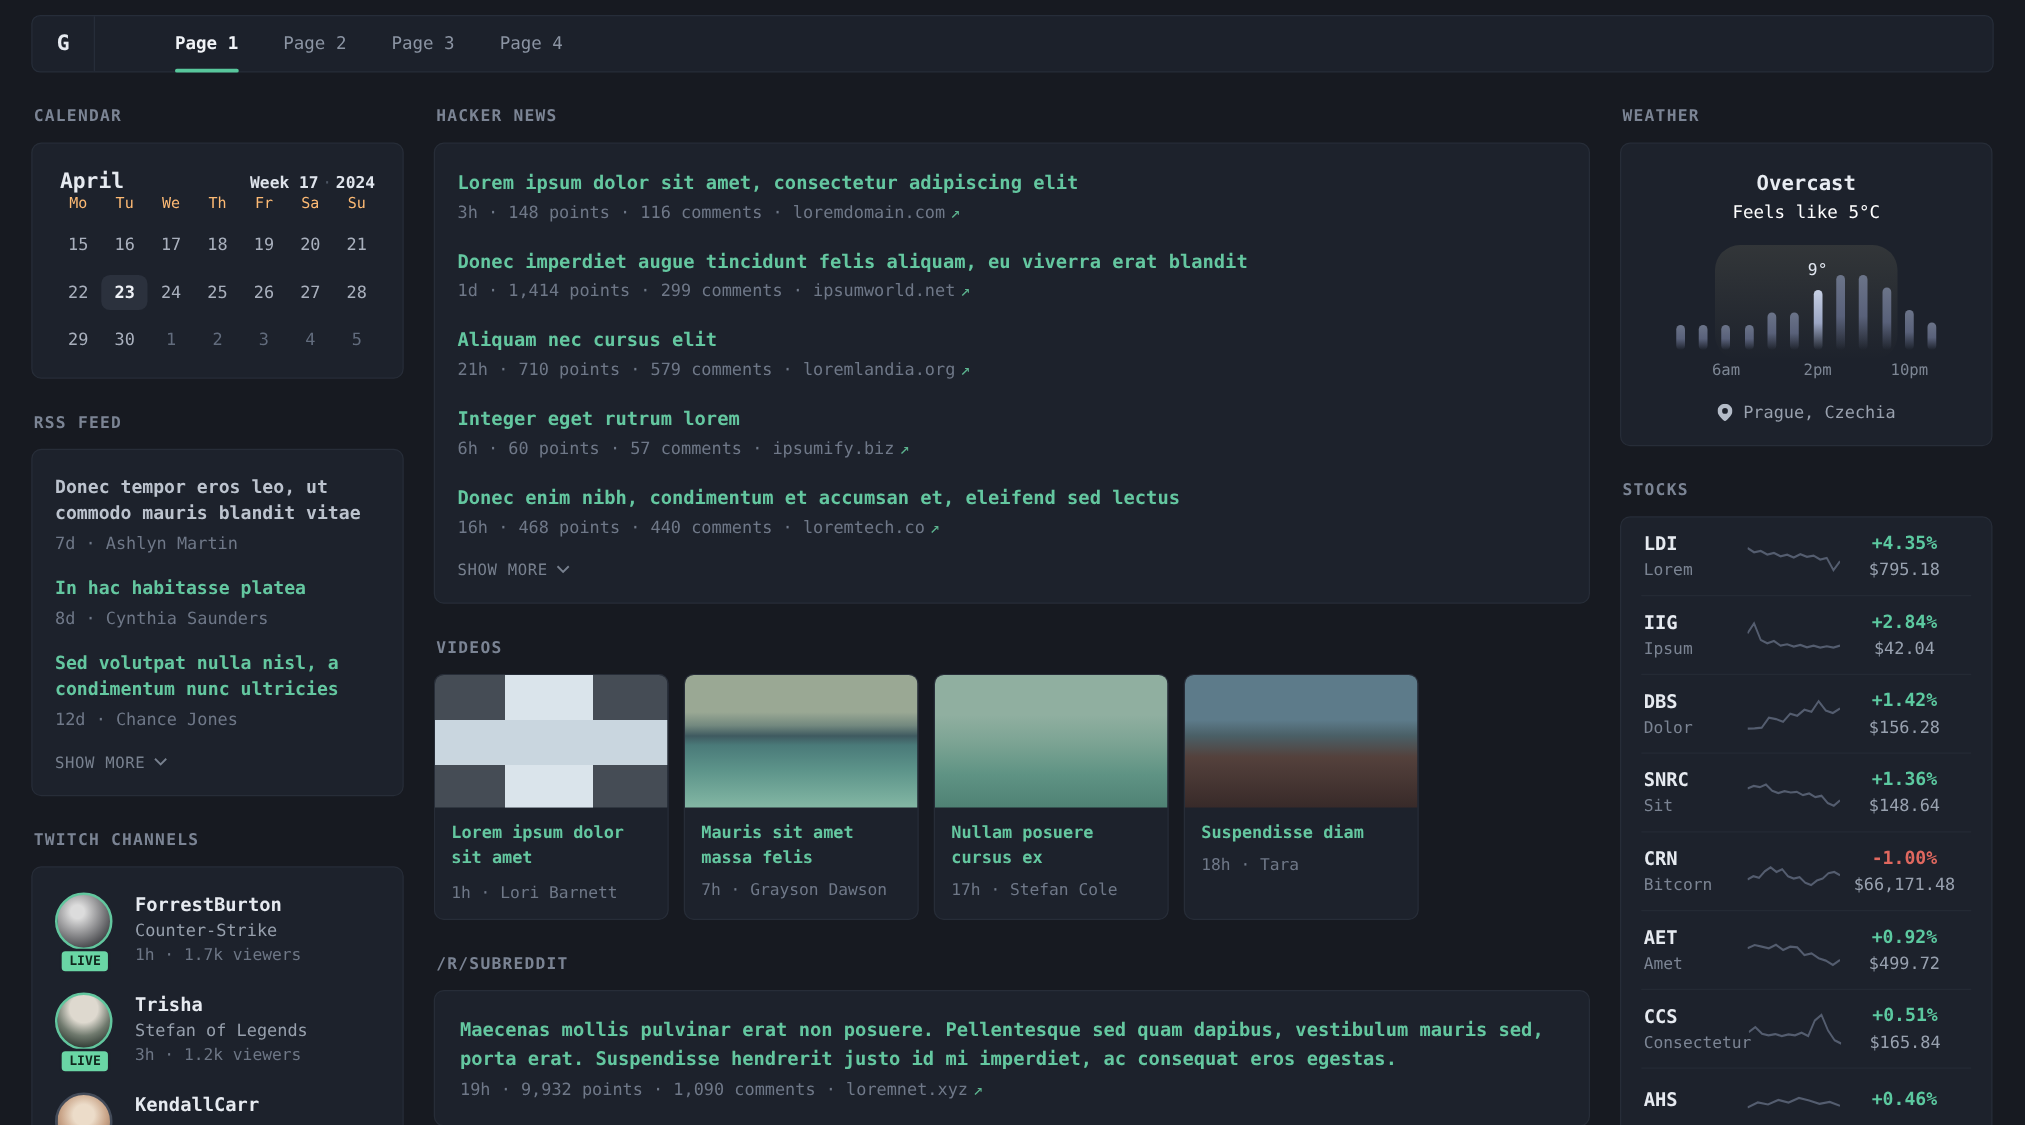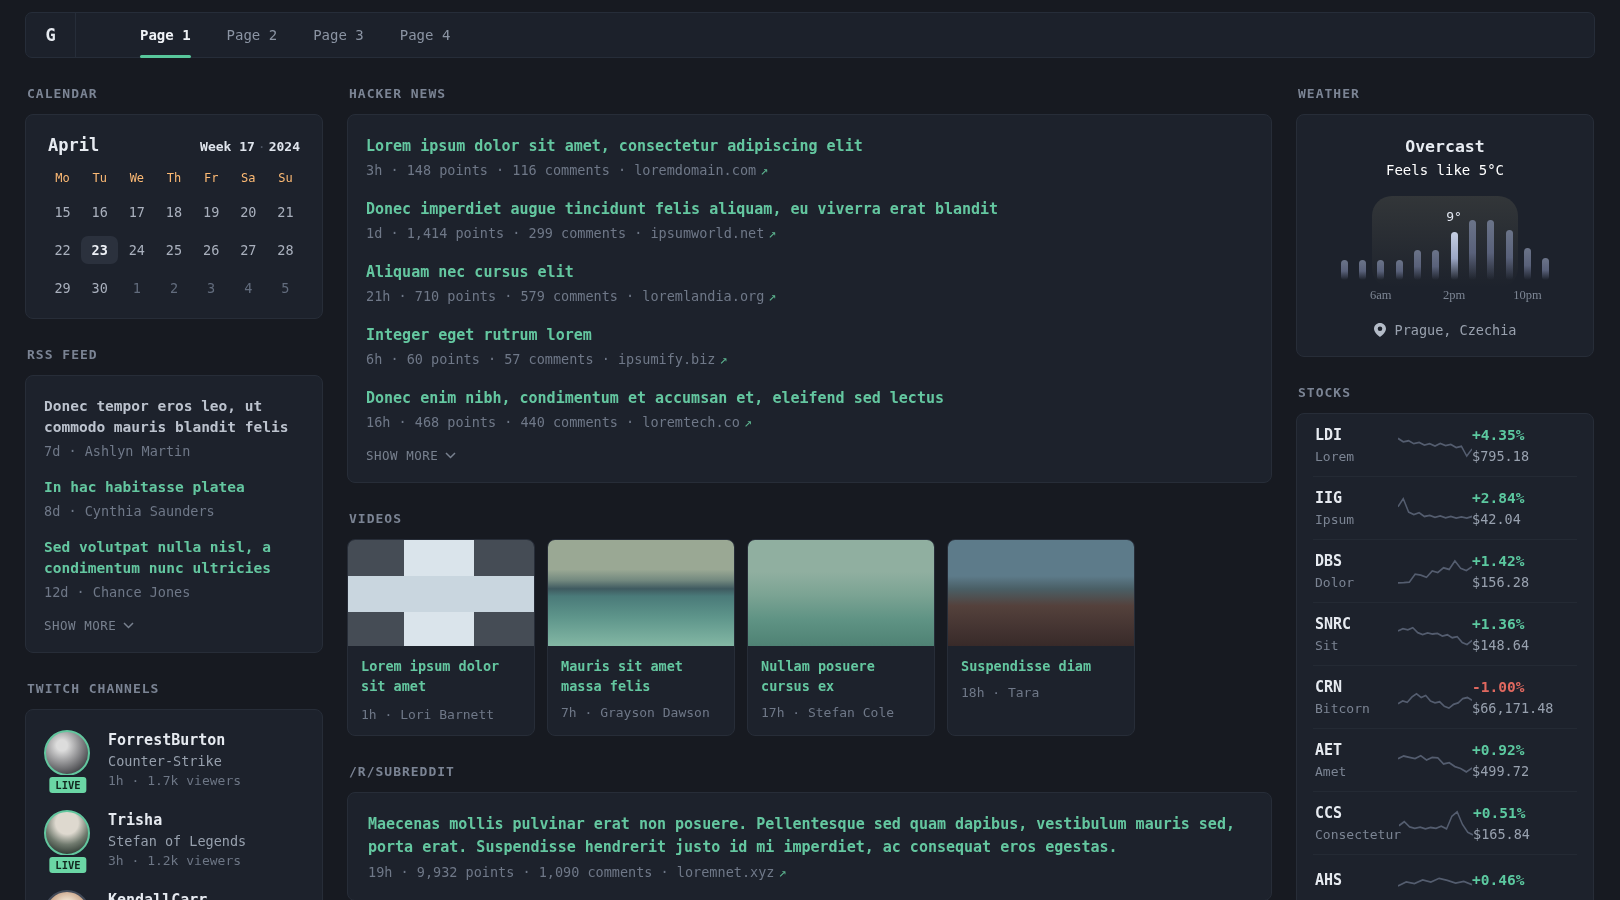--- a/index.html
+++ b/index.html
@@ -41,21 +41,21 @@
   .widget-title {
     color:#7b8494; font-size:13px; letter-spacing:1px; margin:0 0 13px 2px;
   }
   .card {
     background:#1d222c;
     border:1px solid #272d38;
     border-radius:8px;
   }
   
   .calendar-card { padding:20px 18px 16px; }
-  .cal-head { display:flex; justify-content:space-between; align-items:baseline; padding:0 4px; margin-bottom:16px; }
+  .cal-head { display:flex; justify-content:space-between; align-items:baseline; padding:0 4px; }
   .cal-month { color:#e6eaf0; font-size:17px; font-weight:bold; }
   .cal-week { font-size:13px; color:#dfe4ec; font-weight:bold; }
   .cal-week .sep { color:#4c5563; font-weight:normal; padding:0 3px; }
   .cal-grid { display:grid; grid-template-columns:repeat(7,1fr); row-gap:10px; text-align:center; }
   .dow { color:#fdba74; font-size:12px; margin-bottom:3px; }
   .day { color:#a9b0bd; font-size:13.5px; height:28px; line-height:28px; border-radius:7px; }
   .day.muted { color:#626c7d; }
   .day.selected { background:#2b313d; color:#eef1f6; font-weight:bold; }
   
   .rss-card, .hn-card { padding:20px 18px 18px; }
@@ -134,35 +134,35 @@
     border-radius:20px;
   }
   .w-cols { position:relative; display:flex; height:78px; align-items:flex-end; }
   .w-col { flex:1; position:relative; display:flex; justify-content:center; align-items:flex-end; height:78px; }
   .bar {
     width:7px; border-radius:4px;
     background:linear-gradient(180deg, #6b7489 0%, #59617a 55%, rgba(89,97,122,0) 100%);
   }
   .bar.hl { background:linear-gradient(180deg, #c7d0e4 0%, #9ba6c4 55%, rgba(155,166,196,0) 100%); }
   .temp-label { position:absolute; left:50%; transform:translateX(-50%); color:#e2e7f1; font-size:13px; white-space:nowrap; }
-  .w-hours { display:flex; margin-top:8px; height:16px;font-family:Liberation Serif, serif; }
+  .w-hours { display:flex; margin-top:8px; height:16px; }
   .w-hour { flex:1; position:relative; }
   .hour-label { position:absolute; left:50%; transform:translateX(-50%); color:#7d8694; font-size:12.5px; white-space:nowrap; }
   .w-loc { margin-top:16px; color:#99a1ae; font-size:13.5px; display:flex; align-items:center; justify-content:center; gap:9px; }
   .pin { color:#b4bcc8; }
   
   .stocks-card { padding:0 16px; }
   .stock-row { display:flex; align-items:center; padding:12px 2px; border-top:1px solid #242a34; cursor:pointer; }
   .stock-row:first-child { border-top:none; }
   .s-left { width:84px; }
   .s-ticker { color:#e6eaf0; font-size:15px; font-weight:bold; }
   .s-name { color:#7b8493; font-size:13px; margin-top:5px; }
   .s-spark { flex:1; display:flex; justify-content:center; }
   .s-spark svg { display:block; }
-  .s-right { width:104px; text-align:left; }
+  .s-right { width:104px; text-align:center; }
   .s-change { font-size:14.5px; font-weight:bold; color:#5cc9a0; }
   .stock-row.down .s-change { color:#e0685f; }
   .s-price { color:#98a1af; font-size:13.5px; margin-top:5px; }
 </style>
 </head>
 <body>
 
 <nav class="navbar">
   <div class="logo">G</div>
   <div class="nav-tabs">
@@ -216,21 +216,21 @@
             <div class="day muted">5</div>
           </div>
       </div>
     </section>
 
     <section class="widget">
       <h2 class="widget-title">RSS FEED</h2>
       <div class="card rss-card">
         <div id="rss-items">
             <div class="feed-item">
-              <a class="feed-title muted">Donec tempor eros leo, ut commodo mauris blandit felis</a>
+              <a class="feed-title muted">Donec tempor eros leo, ut commodo mauris blandit vitae</a>
               <div class="feed-meta">7d · Ashlyn Martin</div>
             </div>
             <div class="feed-item">
               <a class="feed-title">In hac habitasse platea</a>
               <div class="feed-meta">8d · Cynthia Saunders</div>
             </div>
             <div class="feed-item">
               <a class="feed-title">Sed volutpat nulla nisl, a condimentum nunc ultricies</a>
               <div class="feed-meta">12d · Chance Jones</div>
             </div>

